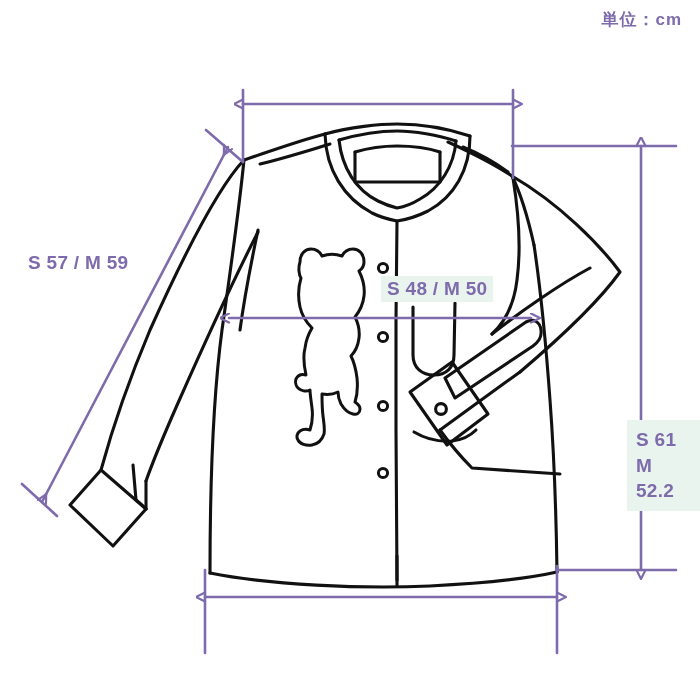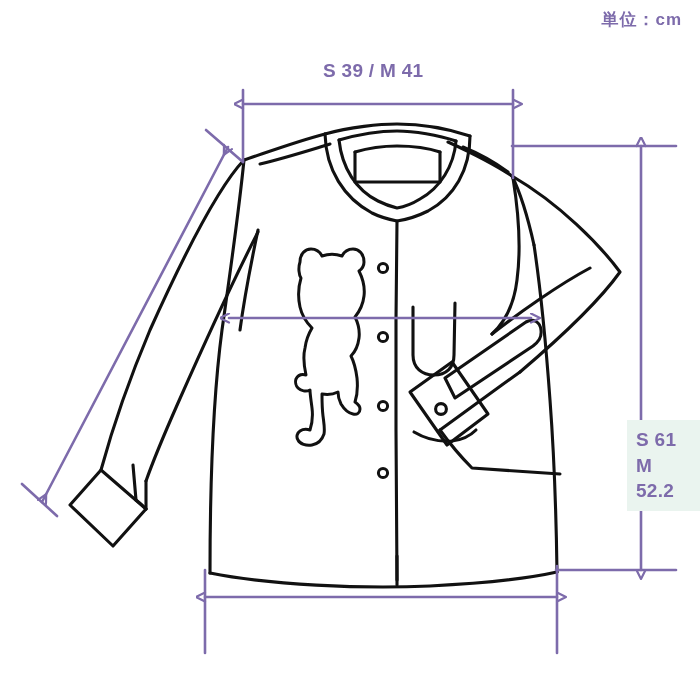--- a/index.html
+++ b/index.html
@@ -210,22 +210,23 @@
 
     <g stroke="#7d6bab" stroke-width="2.6" fill="none" stroke-linecap="round">
       <line x1="205" y1="570" x2="205" y2="653"></line>
       <line x1="557" y1="566" x2="557" y2="653"></line>
       <line x1="205" y1="597" x2="557" y2="597" marker-start="url(#arrL)" marker-end="url(#arrR)"></line>
     </g>
   </svg>
 
   <div class="unit-label">単位：cm</div>
 
-  <div class="dim-label" id="label-shoulder">S 39 / M 41</div>
-
-
+
+  <div class="dim-label" id="label-sleeve">S 57 / M 59</div>
+
+  <div class="dim-label boxed" id="label-bust">S 48 / M 50</div>
 
   <div class="dim-label multiline" id="label-length">
     <div>S 61</div>
     <div>M 52.2</div>
   </div>
 
 </div>
 
 </body></html>

